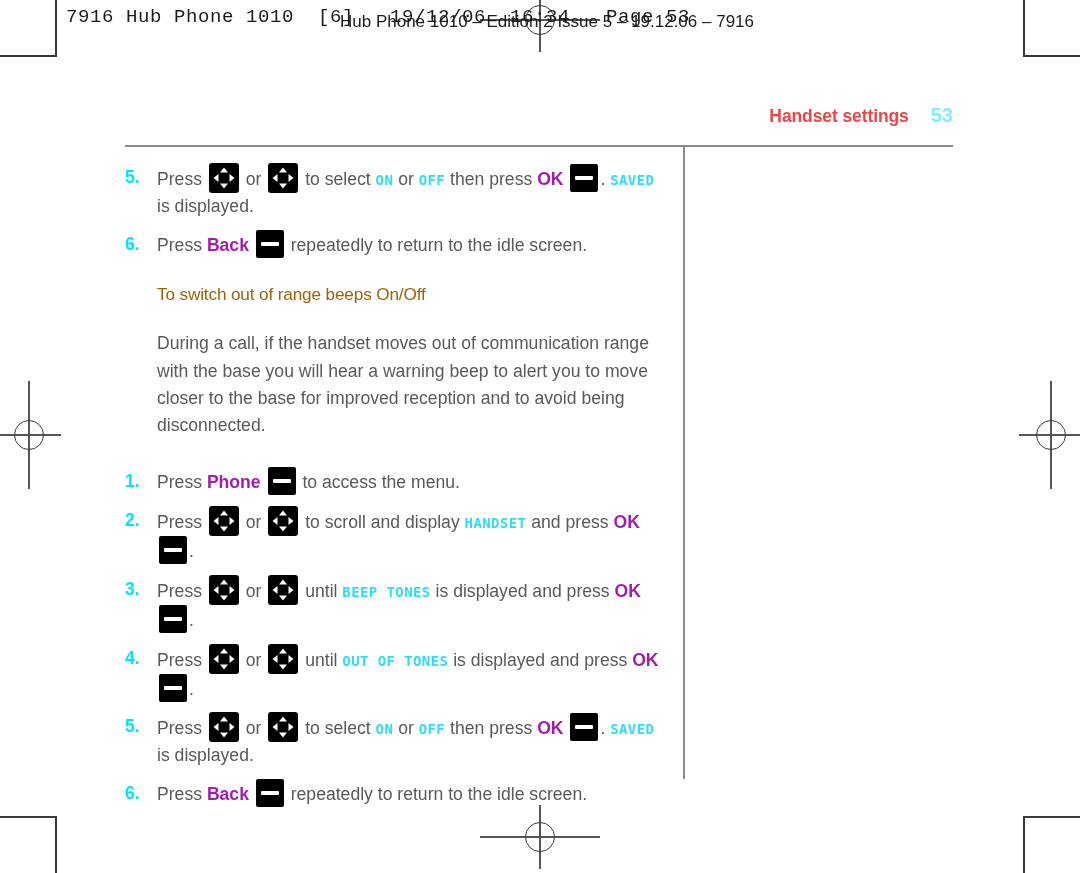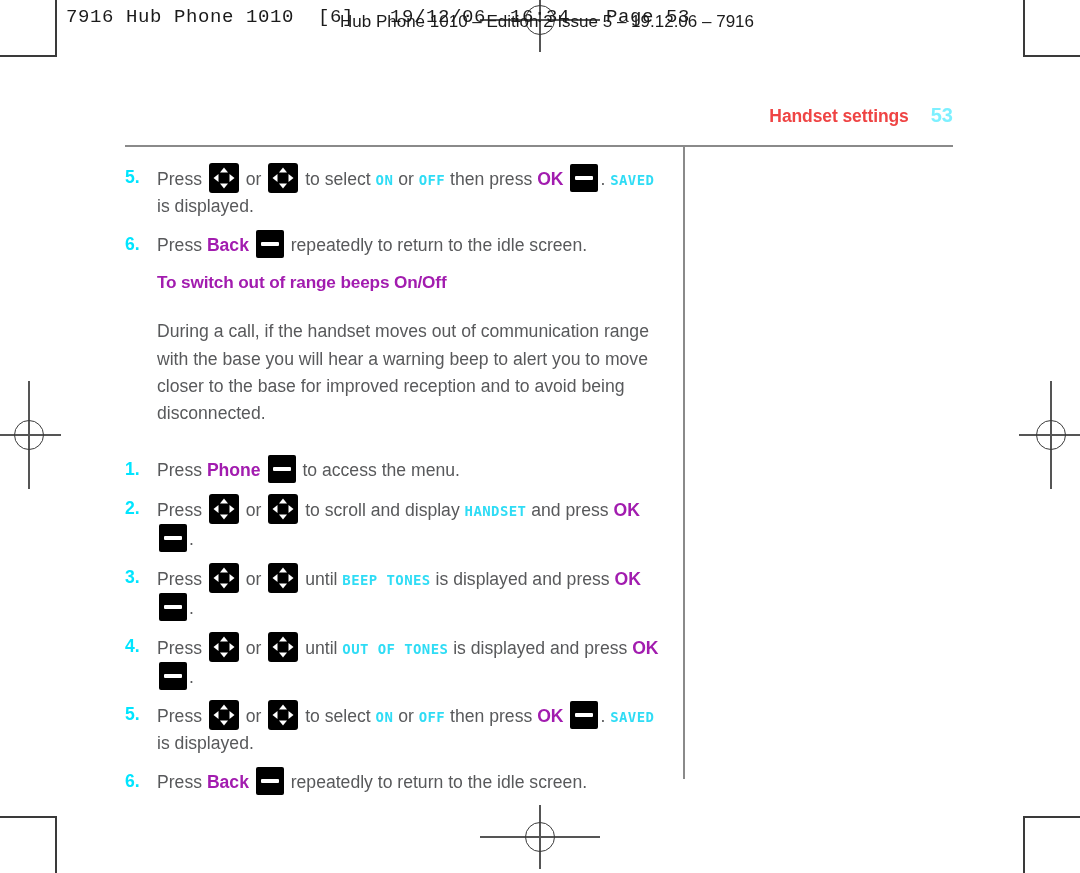--- a/index.html
+++ b/index.html
@@ -151,24 +151,24 @@
   .para {
     color: #58595b;
     font-size: 17.6px;
     line-height: 1.55;
     margin-left: 32px;
     margin-bottom: 28px;
   }
 
   .section-heading {
     margin-left: 32px;
-    margin-top: 12px;
+    margin-top: 24px;
     margin-bottom: 22px;
-    color: #a21caf;
-    font-weight: bold;
+    color: #a16207;
+    font-weight: normal;
     font-size: 17.2px;
     letter-spacing: -0.15px;
   }
 
   
   .cyan-bold {
     color: #a21caf;
     font-weight: bold;
   }
   .lcd {

